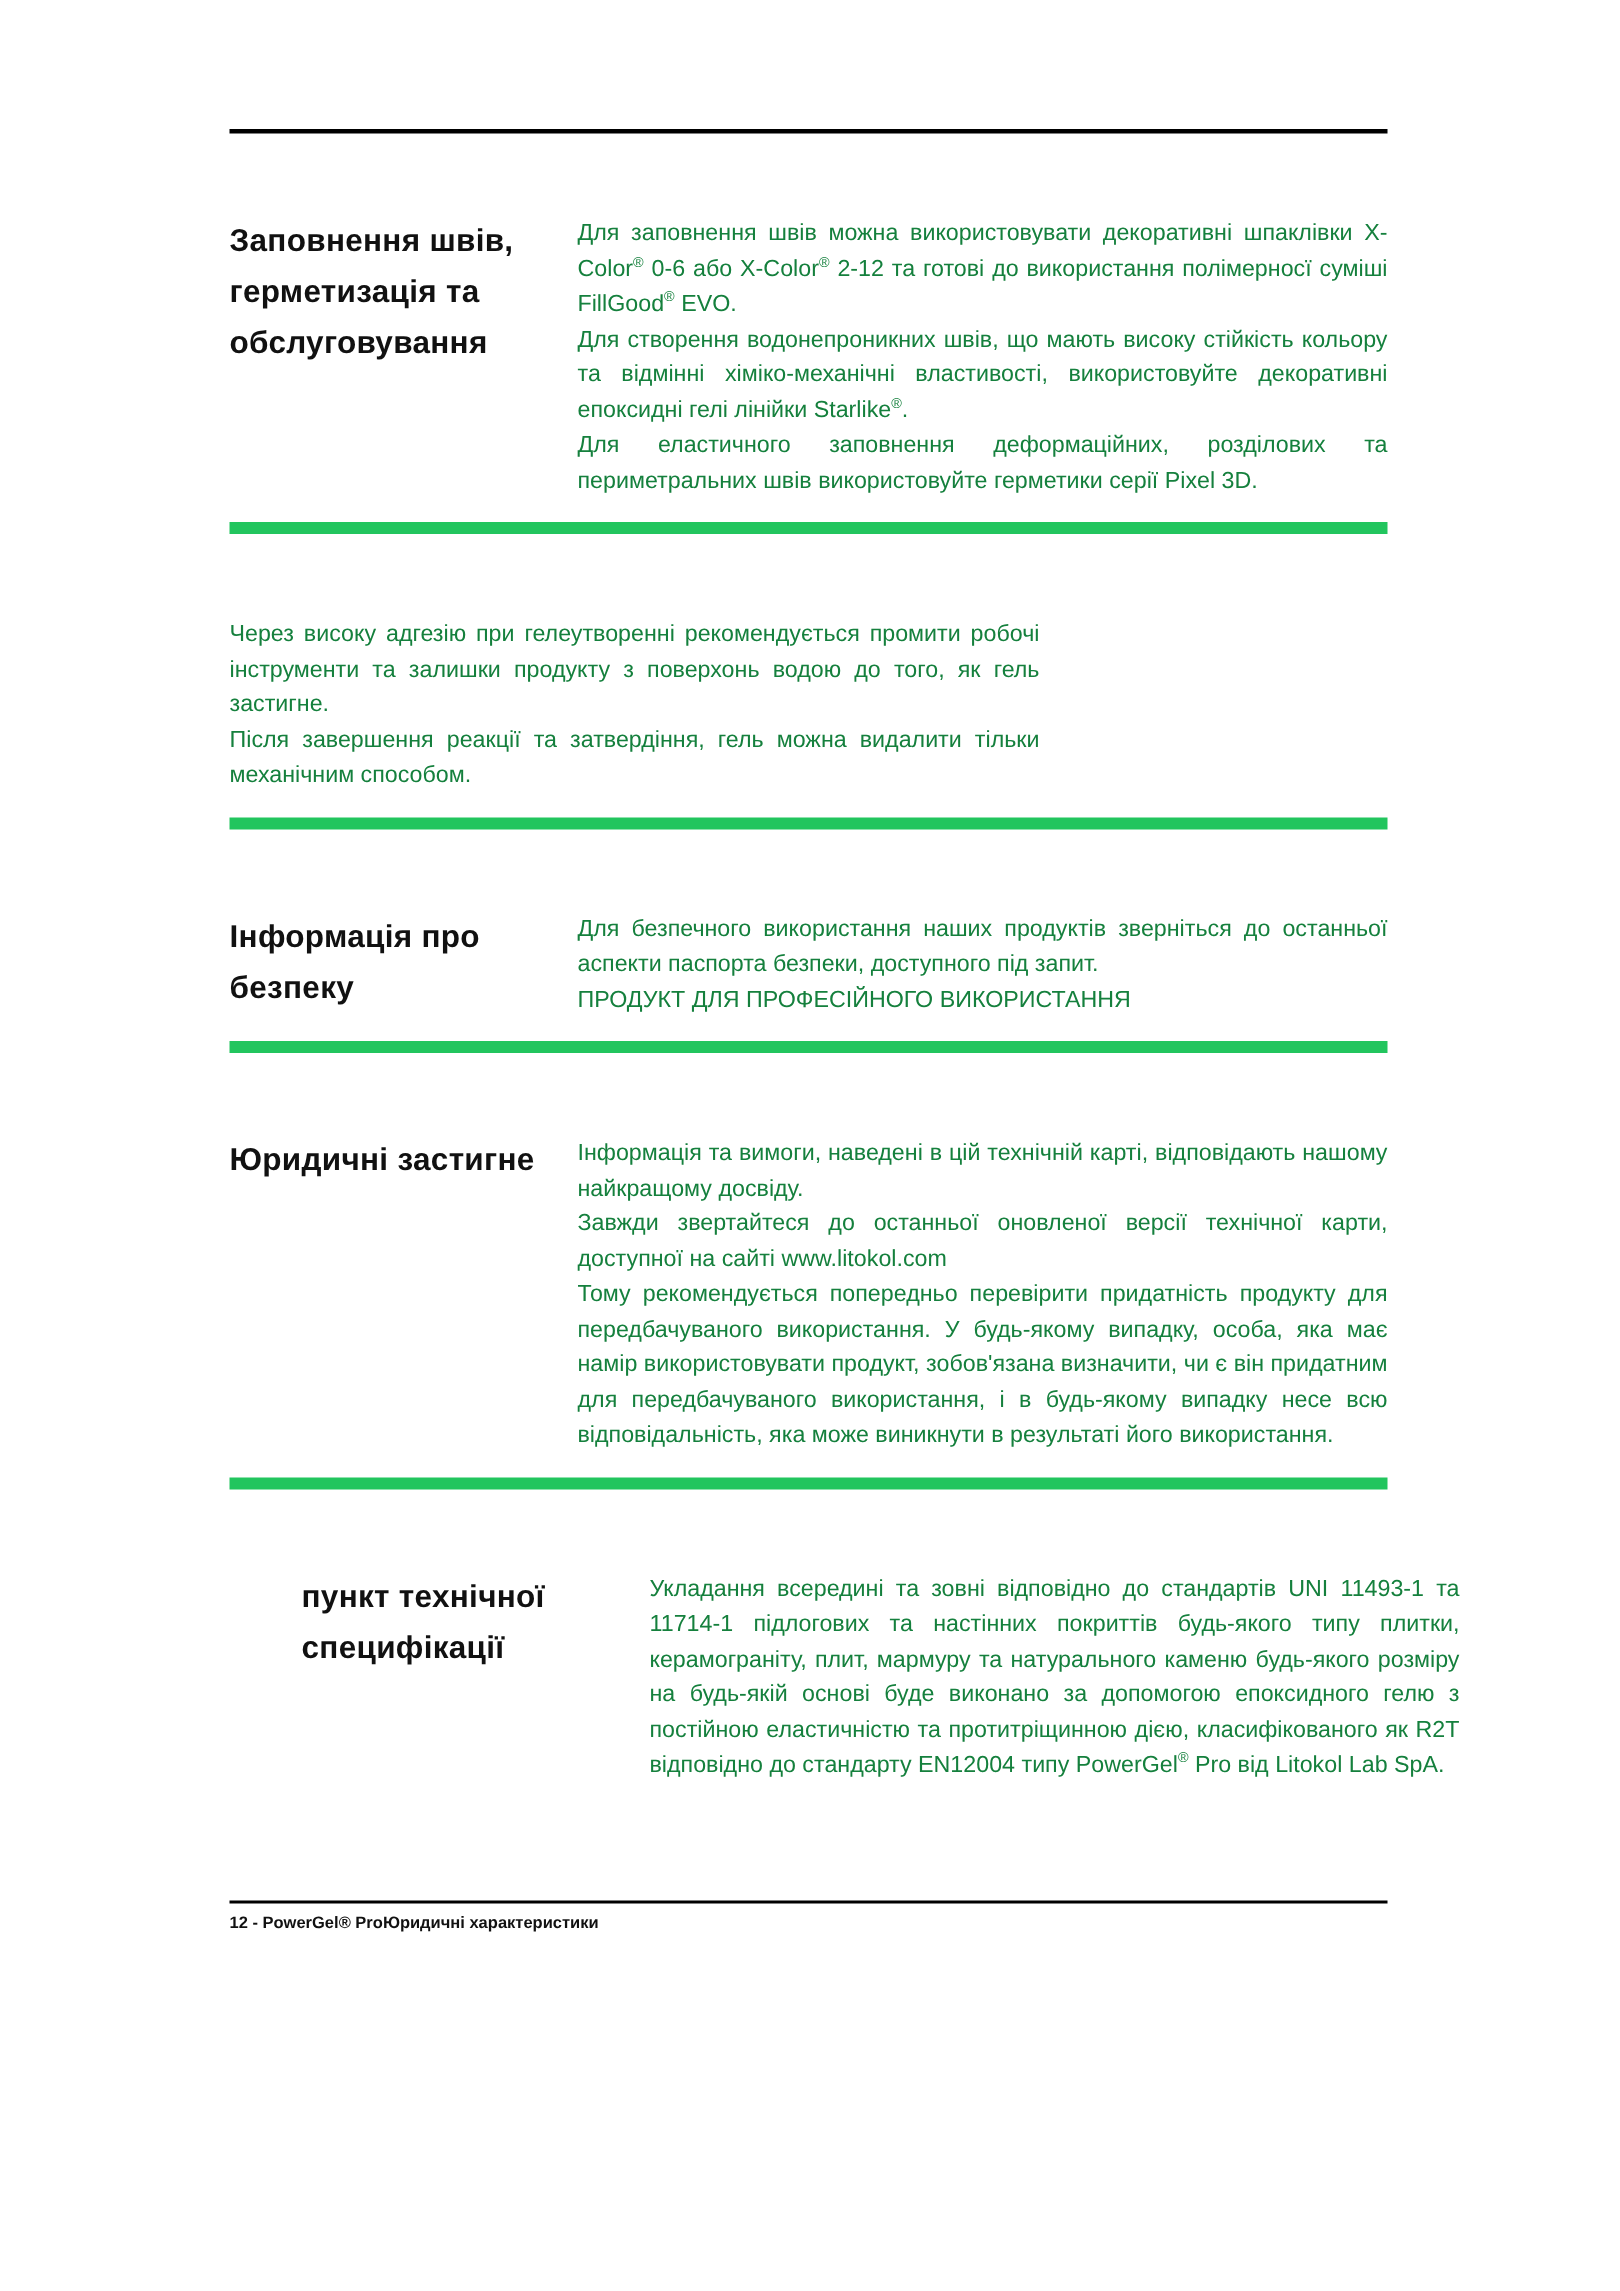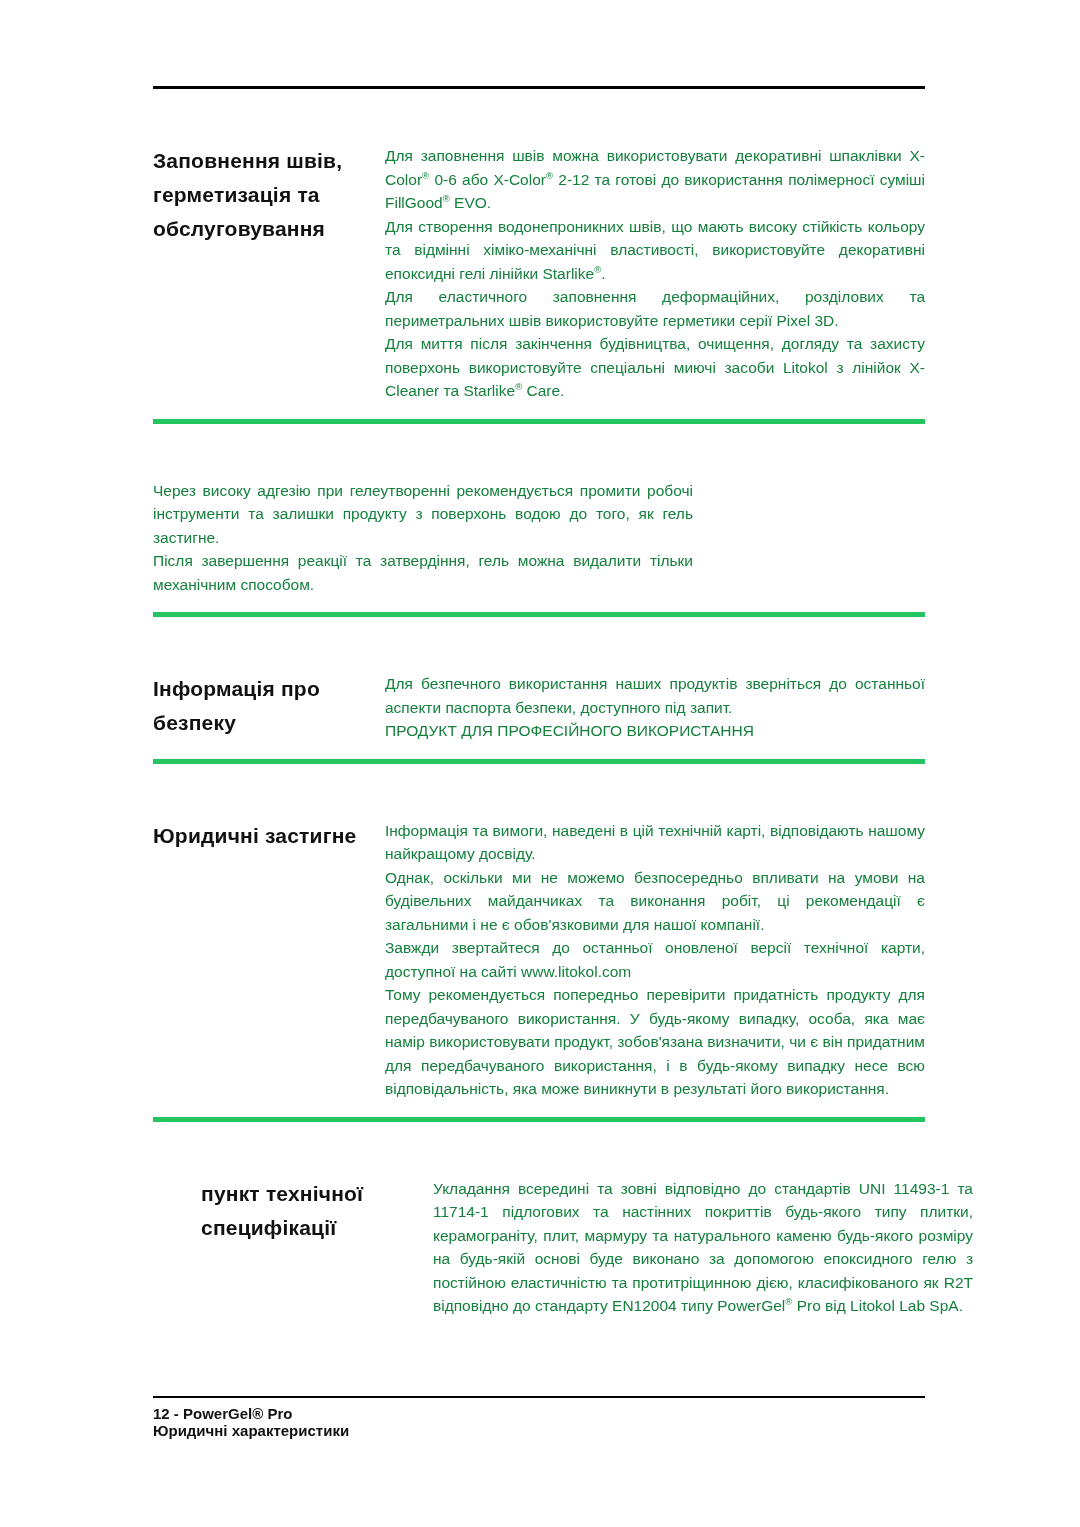--- a/index.html
+++ b/index.html
@@ -21,21 +21,21 @@
   }
   .top-rule {
     margin-top: 86px;
     height: 3px;
     background: #000000;
   }
   .section {
     display: flex;
     align-items: flex-start;
     padding: 55px 0 16px 0;
-    border-bottom: 5px solid #22c55e;
+    border-bottom: 8px solid #22c55e;
   }
   .section.last { border-bottom: none; margin-left: 48px; }
   .section-heading {
     flex: 0 0 232px;
     box-sizing: border-box;
     width: 232px;
     padding-right: 22px;
     font-size: 21px;
     font-weight: bold;
     line-height: 34px;
@@ -56,42 +56,40 @@
   sup.reg {
     font-size: 62%;
     line-height: 0;
     vertical-align: super;
   }
   .footer {
     margin-top: 62px;
     border-top: 2px solid #000000;
     padding-top: 7px;
     display: flex;
-    justify-content: flex-end;
+    justify-content: flex-start;
     align-items: baseline;
-    font-size: 15px;
+    font-size: 11px;
     font-weight: bold;
     color: #111111;
-    flex-direction: column;
   }
 </style>
 </head>
 <body>
 
 <div class="page">
 
   <div class="top-rule"></div>
 
   <div class="section">
     <div class="section-heading">Заповнення швів, герметизація та обслуговування</div>
     <div class="section-body">
         <p class="para">Для заповнення швів можна використовувати декоративні шпаклівки X-Color<sup class="reg">®</sup> 0-6 або X-Color<sup class="reg">®</sup> 2-12 та готові до використання полімерносї суміші FillGood<sup class="reg">®</sup> EVO.</p>
         <p class="para">Для створення водонепроникних швів, що мають високу стійкість кольору та відмінні хіміко-механічні властивості, використовуйте декоративні епоксидні гелі лінійки Starlike<sup class="reg">®</sup>.</p>
         <p class="para">Для еластичного заповнення деформаційних, розділових та периметральних швів використовуйте герметики серії Pixel 3D.</p>
-        <p class="para">Для миття після закінчення будівництва, очищення, догляду та захисту поверхонь використовуйте спеціальні миючі засоби Litokol з лінійок X-Cleaner та Starlike<sup class="reg">®</sup> Care.</p>
       </div>
   </div>
 
   <div class="section">
     <div class="section-body">
         <p class="para">Через високу адгезію при гелеутворенні рекомендується промити робочі інструменти та залишки продукту з поверхонь водою до того, як гель застигне.</p>
         <p class="para">Після завершення реакції та затвердіння, гель можна видалити тільки механічним способом.</p>
       </div>
   </div>
 
@@ -100,21 +98,20 @@
     <div class="section-body">
         <p class="para">Для безпечного використання наших продуктів зверніться до останньої аспекти паспорта безпеки, доступного під запит.</p>
         <p class="para">ПРОДУКТ ДЛЯ ПРОФЕСІЙНОГО ВИКОРИСТАННЯ</p>
       </div>
   </div>
 
   <div class="section">
     <div class="section-heading">Юридичні застигне</div>
     <div class="section-body">
         <p class="para">Інформація та вимоги, наведені в цій технічній карті, відповідають нашому найкращому досвіду.</p>
-        <p class="para">Однак, оскільки ми не можемо безпосередньо впливати на умови на будівельних майданчиках та виконання робіт, ці рекомендації є загальними і не є обов'язковими для нашої компанії.</p>
         <p class="para">Завжди звертайтеся до останньої оновленої версії технічної карти, доступної на сайті www.litokol.com</p>
         <p class="para">Тому рекомендується попередньо перевірити придатність продукту для передбачуваного використання. У будь-якому випадку, особа, яка має намір використовувати продукт, зобов'язана визначити, чи є він придатним для передбачуваного використання, і в будь-якому випадку несе всю відповідальність, яка може виникнути в результаті його використання.</p>
       </div>
   </div>
 
   <div class="section last">
     <div class="section-heading">пункт технічної специфікації</div>
     <div class="section-body">
         <p class="para">Укладання всередині та зовні відповідно до стандартів UNI 11493-1 та 11714-1 підлогових та настінних покриттів будь-якого типу плитки, керамограніту, плит, мармуру та натурального каменю будь-якого розміру на будь-якій основі буде виконано за допомогою епоксидного гелю з постійною еластичністю та протитріщинною дією, класифікованого як R2T відповідно до стандарту EN12004 типу PowerGel<sup class="reg">®</sup> Pro від Litokol Lab SpA.</p>
       </div>

